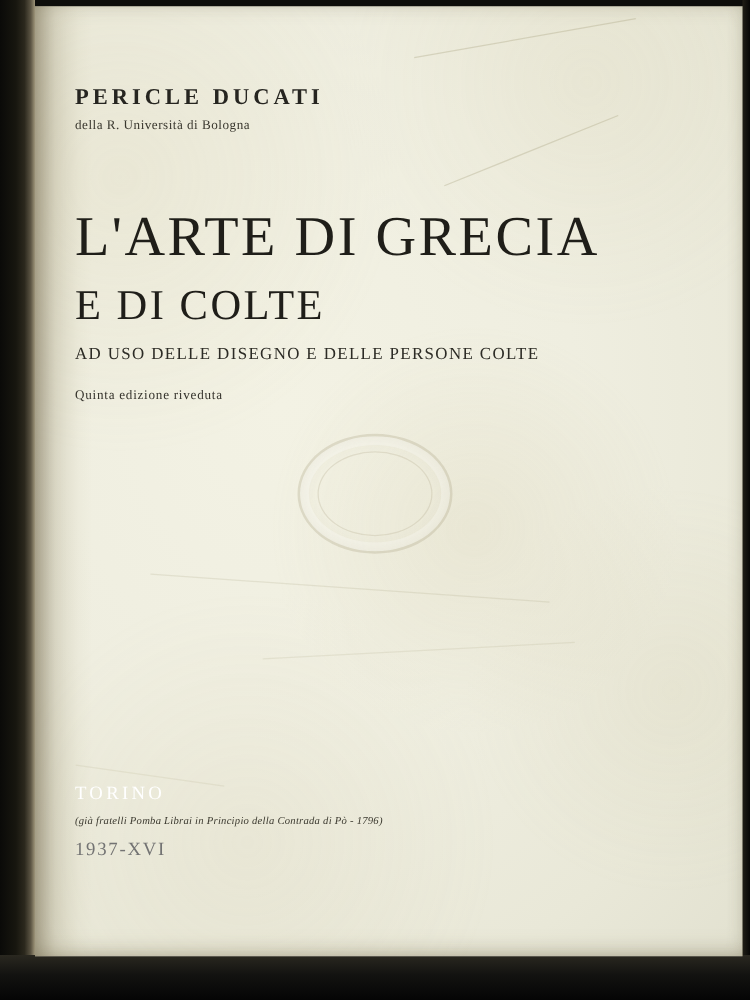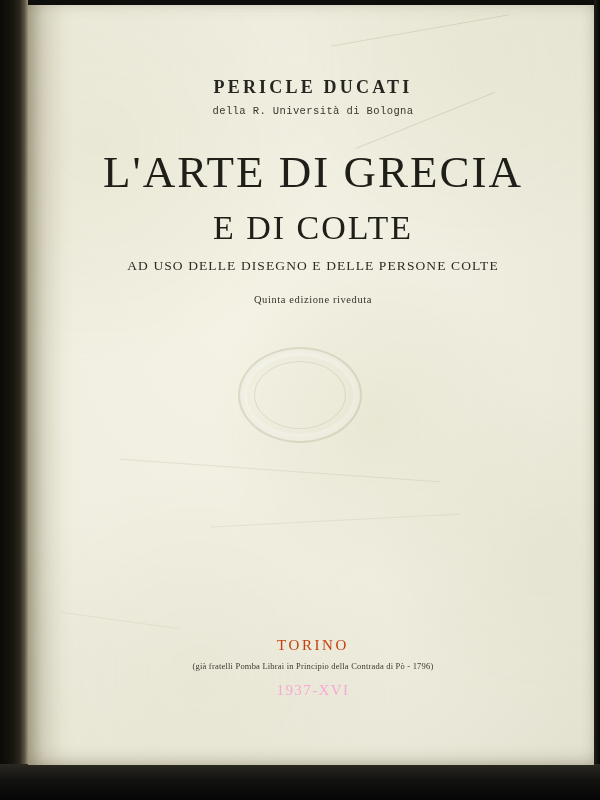--- a/index.html
+++ b/index.html
@@ -130,44 +130,43 @@
   .s1 { left: 330px; top: 30px; width: 180px; height: 1px; transform: rotate(-10deg); }
   .s2 { left: 350px; top: 120px; width: 150px; height: 1px; transform: rotate(-22deg); }
   .s3 { left: 120px; top: 470px; width: 320px; height: 1px; transform: rotate(4deg); opacity:.6;}
   .s4 { left: 210px; top: 520px; width: 250px; height: 1px; transform: rotate(-3deg); opacity:.5;}
   .s5 { left: 60px;  top: 620px; width: 120px; height: 1px; transform: rotate(8deg); opacity:.45;}
 
   
   .content {
     position: absolute;
     left: 60px;
-    top: 17px;
+    top: 7px;
     width: 506px;
     height: 780px;
-    text-align: center;
+    text-align: left;
     color: #2b2a24;
   }
 
   .author {
     margin-top: 60px;
     font-size: 18px;
     letter-spacing: 3.2px;
     font-weight: bold;
     color: #262520;
   }
   .affiliation {
     margin-top: 7px;
     font-size: 10.5px;
     letter-spacing: .4px;
     color: #3a382f;
-    font-family: Liberation Mono, monospace;
   }
 
   .title1 {
-    margin-top: 32px;
+    margin-top: 60px;
     font-size: 45px;
     letter-spacing: 2px;
     color: #1f1e19;
     line-height: 1.05;
   }
   .title2 {
     margin-top: 14px;
     font-size: 34px;
     letter-spacing: 2px;
     color: #1f1e19;
@@ -201,39 +200,40 @@
 
   .imprint {
     position: absolute;
     left: 0;
     top: 620px;
     width: 506px;
   }
   .city {
     font-size: 15px;
     letter-spacing: 2.6px;
-    color: #c2410c;
+    color: #ffffff;
   }
   .publisher {
     margin-top: 9px;
     font-size: 15.5px;
     letter-spacing: 1.1px;
     color: #242320;
   }
   .publisher-note {
     margin-top: 7px;
     font-size: 8.5px;
+    font-style: italic;
     letter-spacing: .2px;
     color: #3b392f;
   }
   .year {
     margin-top: 11px;
     font-size: 15px;
     letter-spacing: 1.4px;
-    color: #f9a8d4;
+    color: #737373;
   }
 </style>
 </head>
 <body>
 
 <div id="page">
 
   <div class="book-edge-top"></div>
   <div class="book-edge-left"></div>
   <div class="book-edge-right"></div>

